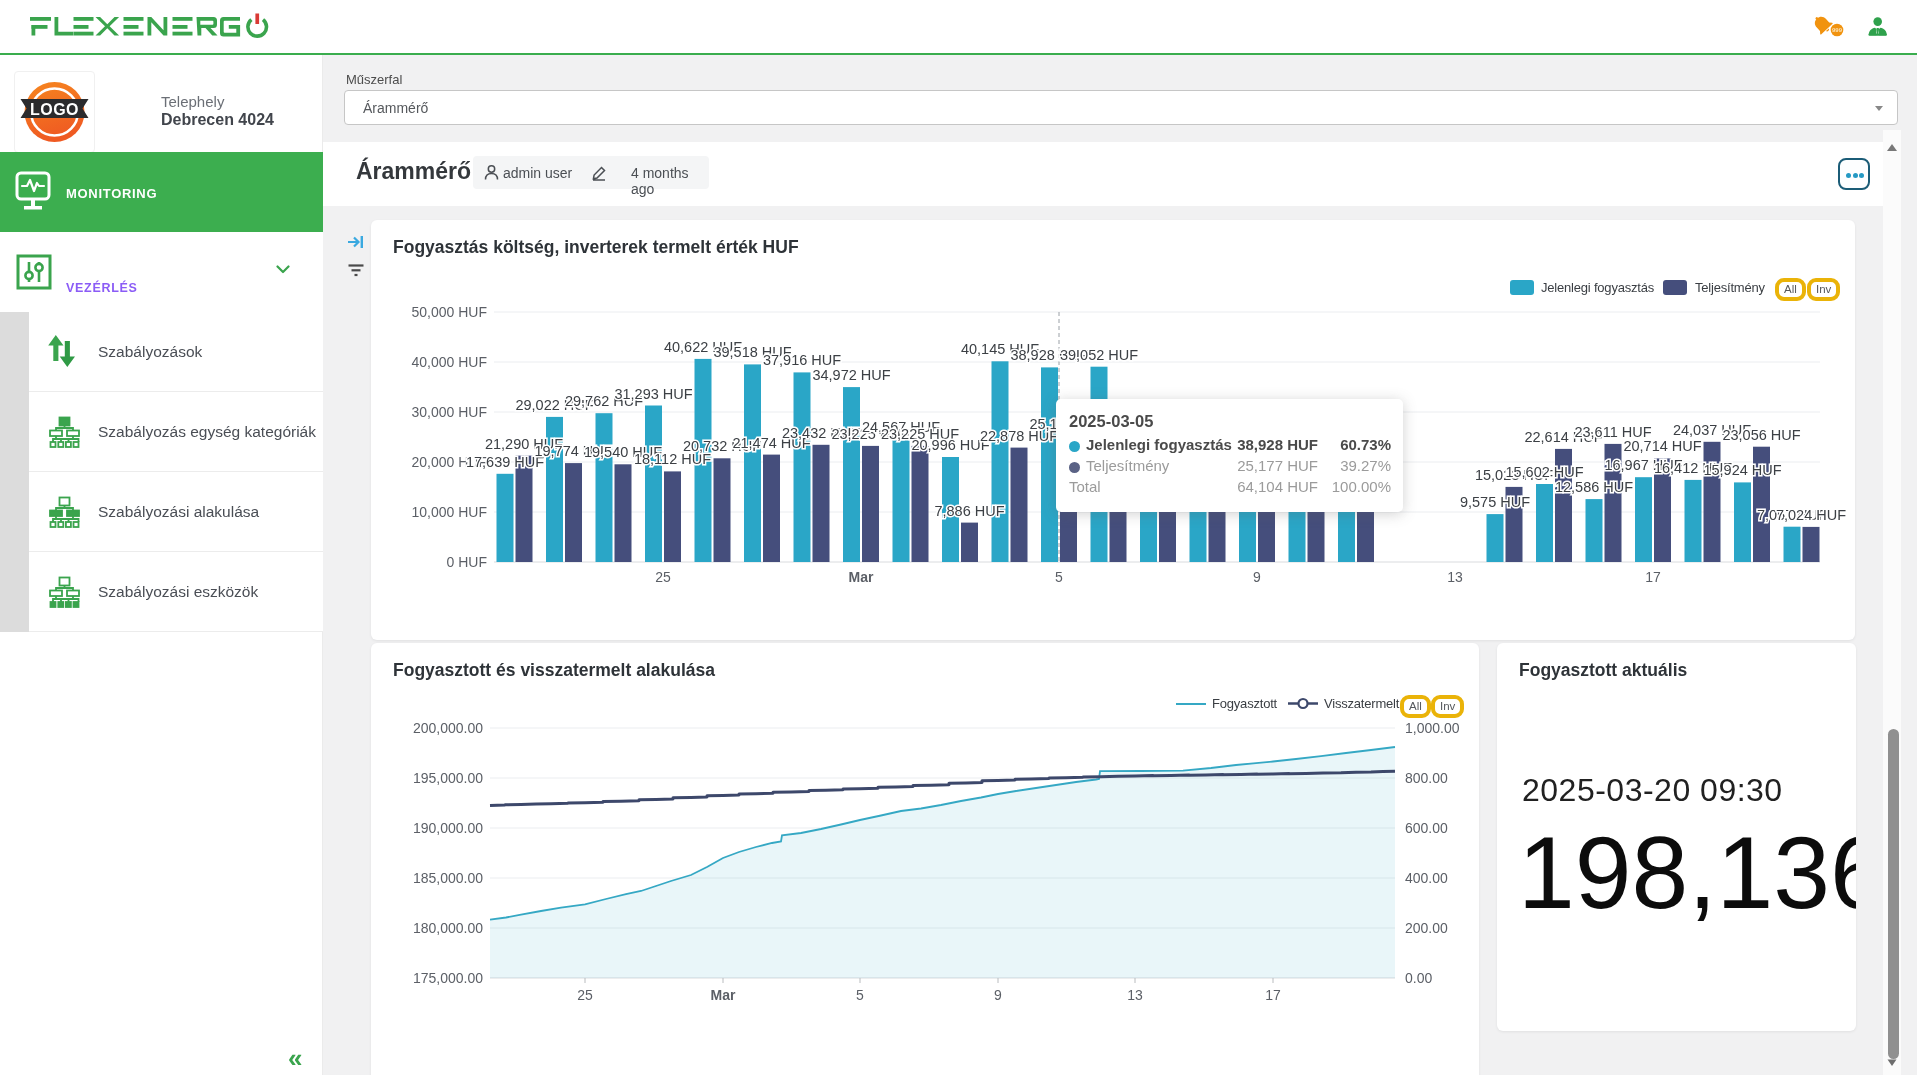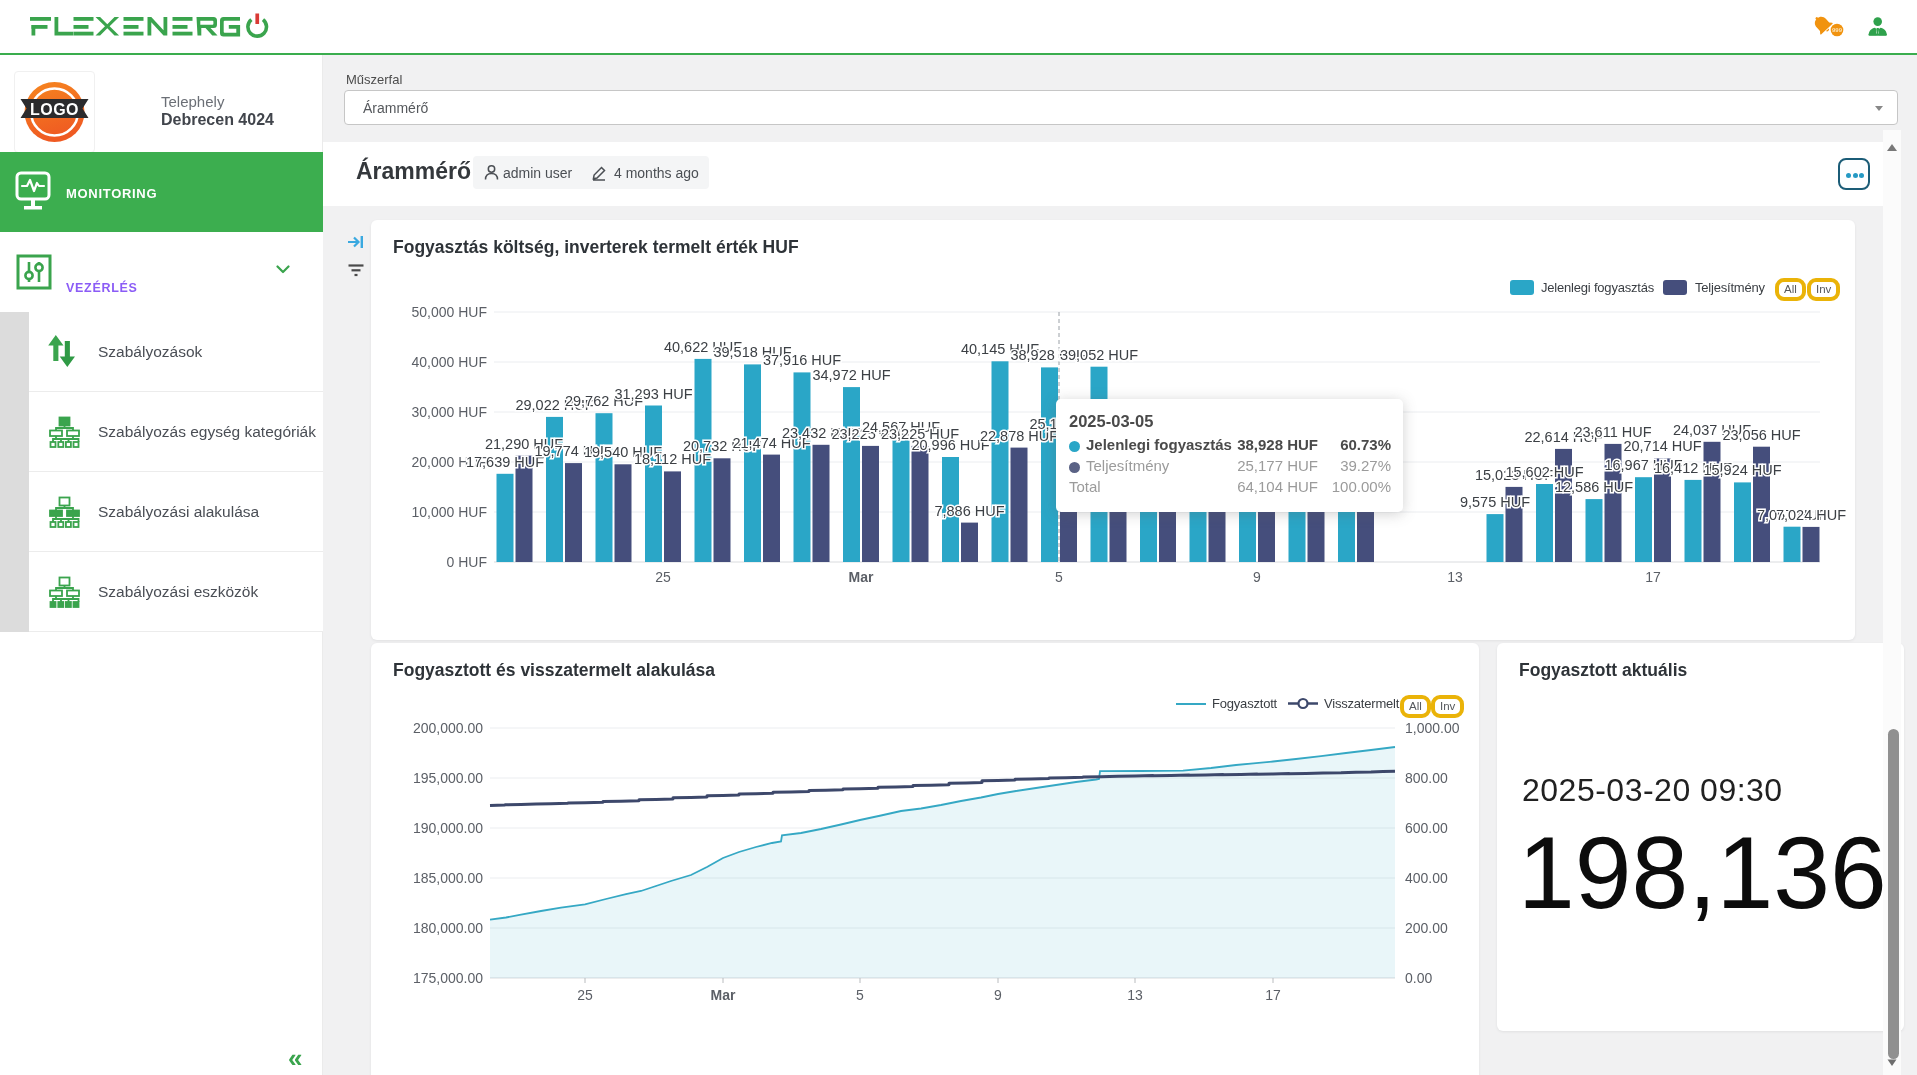--- a/index.html
+++ b/index.html
@@ -29,29 +29,29 @@
 #muszerfal { position:absolute; left:22px; top:17px; font-size:13px; color:#4c4c4c; }
 #select { position:absolute; left:20px; top:35px; width:1554px; height:35px; background:#fff;
   border:1px solid #c6c6c6; border-radius:4px; }
 #select .val { position:absolute; left:18px; top:9px; font-size:14px; color:#55585c; }
 #select .caret { position:absolute; right:14px; top:15px; width:0; height:0;
   border-left:4.5px solid transparent; border-right:4.5px solid transparent; border-top:5px solid #888; }
 #whiteband { position:absolute; left:-1px; top:87px; width:1560px; height:64px; background:#fff; }
 #h1 { position:absolute; left:33px; top:16px; font-size:23px; font-weight:bold; color:#34383c; }
 #badge { position:absolute; left:150px; top:14px; width:236px; height:33px; background:#f4f5f6; border-radius:4px; }
 #badge .t1 { position:absolute; left:30px; top:9px; font-size:14px; color:#4b4f54; }
-#badge .t2 { position:absolute; left:141px; top:9px; font-size:14px; color:#4b4f54; }
+#badge .t2 { position:absolute; left:158px; top:9px; font-size:14px; color:#4b4f54; }
 #dots { position:absolute; left:1515px; top:16px; width:32px; height:32px; background:#fdfeff;
   border:2px solid #1b5c77; border-radius:8px; }
 #dots span { position:absolute; top:13px; width:5px; height:5px; border-radius:50%; background:#2499c4; }
 
 .card { position:absolute; background:#fff; border-radius:6px; box-shadow:0 1px 3px rgba(0,0,0,0.07); }
 #card1 { left:47px; top:165px; width:1484px; height:420px; }
 #card2 { left:47px; top:588px; width:1108px; height:472px; }
-#card3 { left:1173px; top:588px; width:407px; height:388px; overflow:hidden; }
+#card3 { left:1173px; top:588px; width:359px; height:388px; overflow:hidden; }
 .cardtitle { position:absolute; left:22px; top:17px; font-size:17.5px; font-weight:bold; color:#2e3338; }
 
 .legend { position:absolute; font-size:14px; color:#3a3e43; }
 .pill { display:inline-block; border:4px solid #eab308; border-radius:9px; color:#55585c;
   font-size:11.5px; line-height:15px; padding:0 5px; background:#fff; }
 
 #tooltip { position:absolute; left:685px; top:179px; width:347px; height:113px; background:#fff;
   border-radius:5px; box-shadow:0 2px 14px rgba(90,90,90,0.28); z-index:5; }
 #tooltip .title { position:absolute; left:13px; top:13px; font-size:16.5px; font-weight:bold; color:#4a4a4a; }
 .tr { position:absolute; left:13px; width:322px; height:21px; font-size:15px; white-space:nowrap; }

